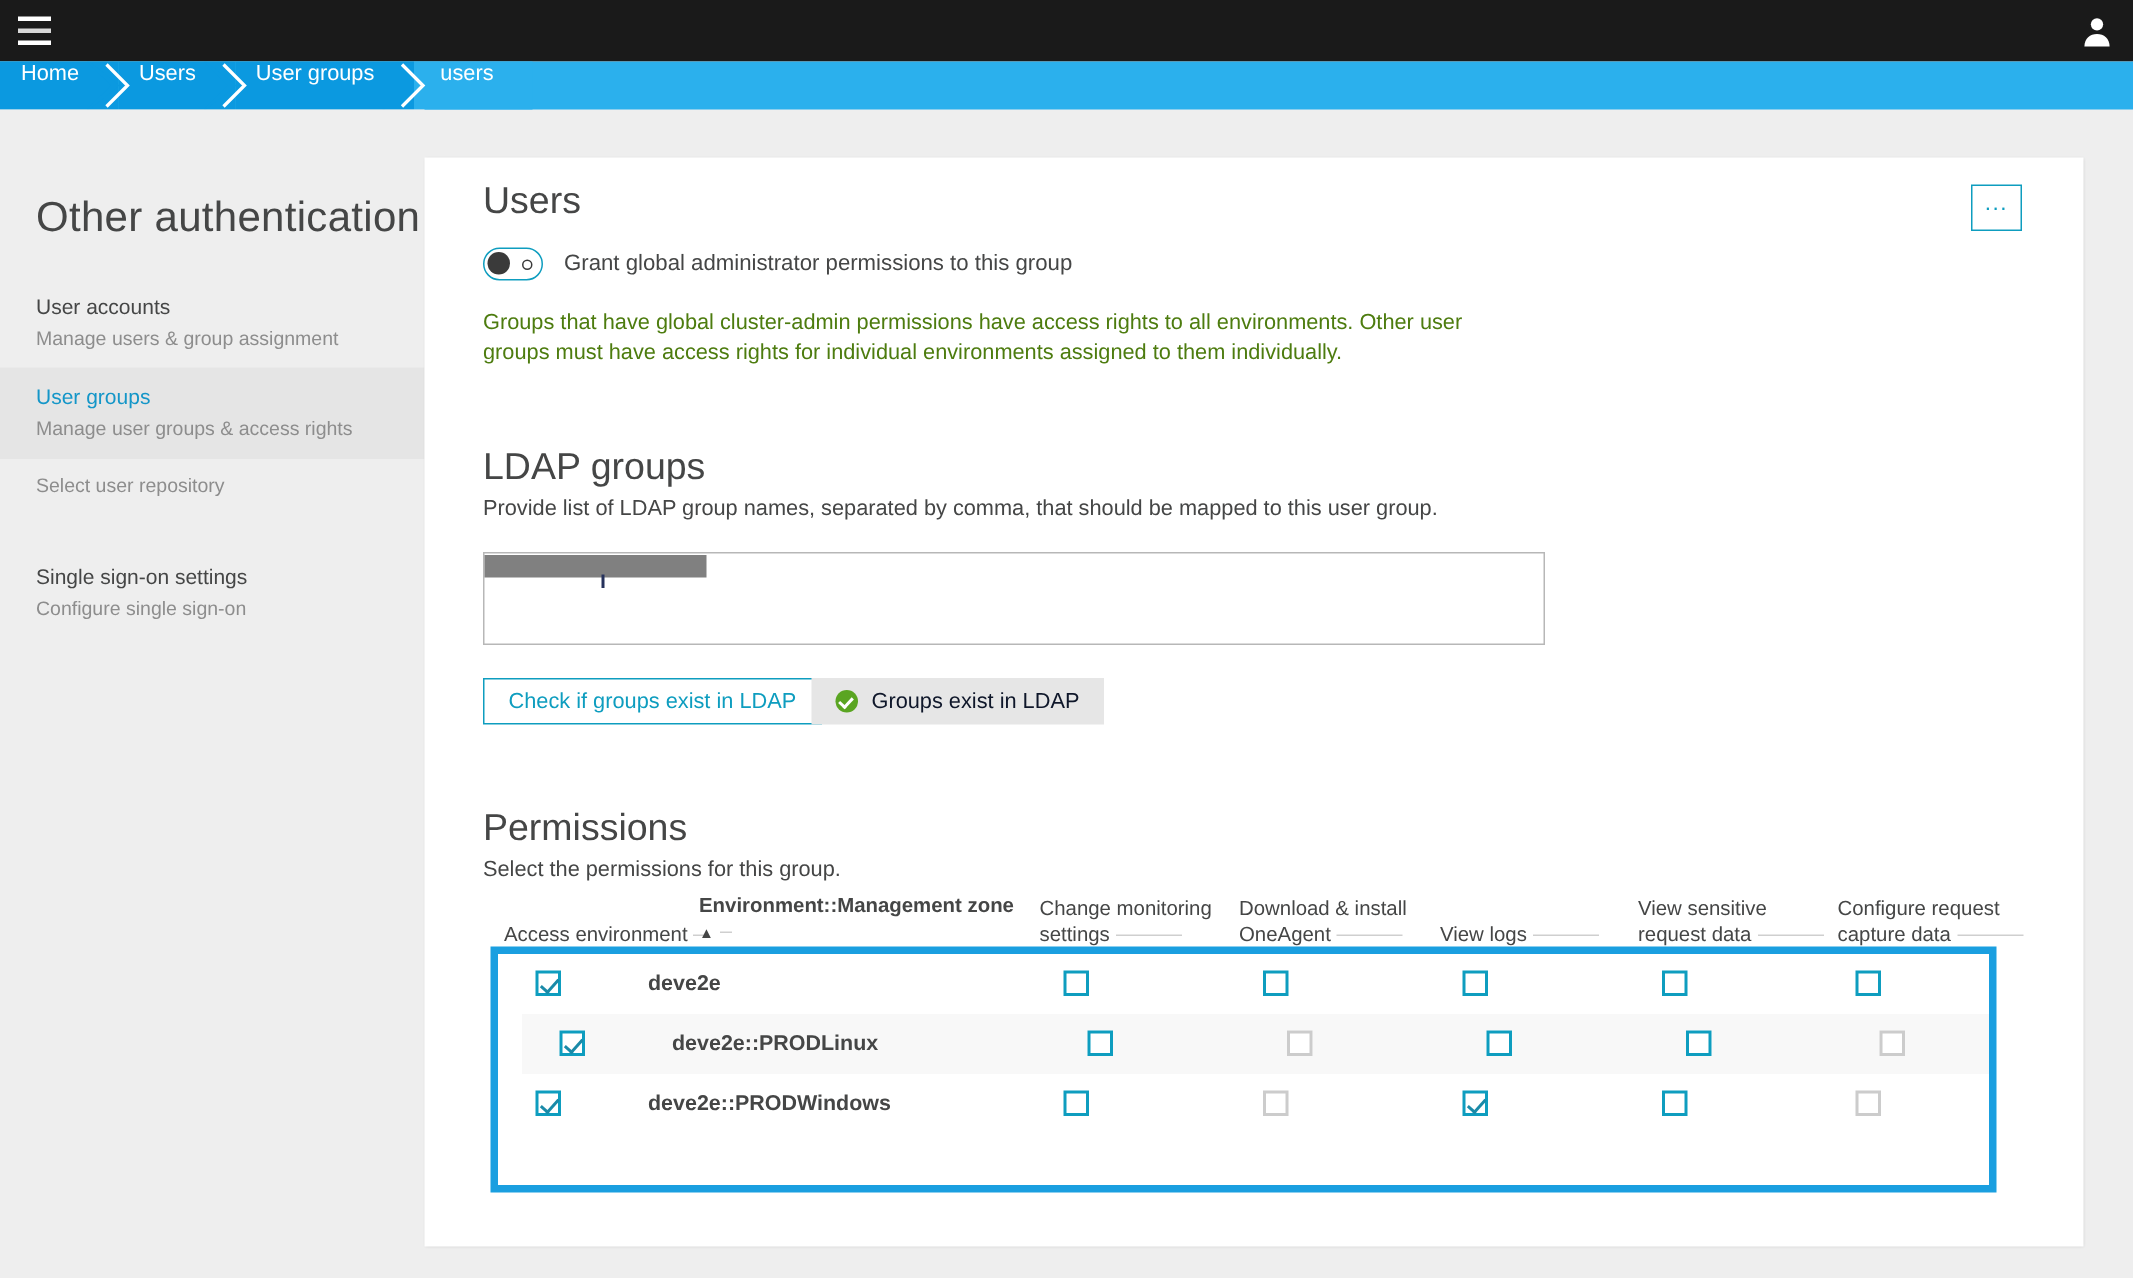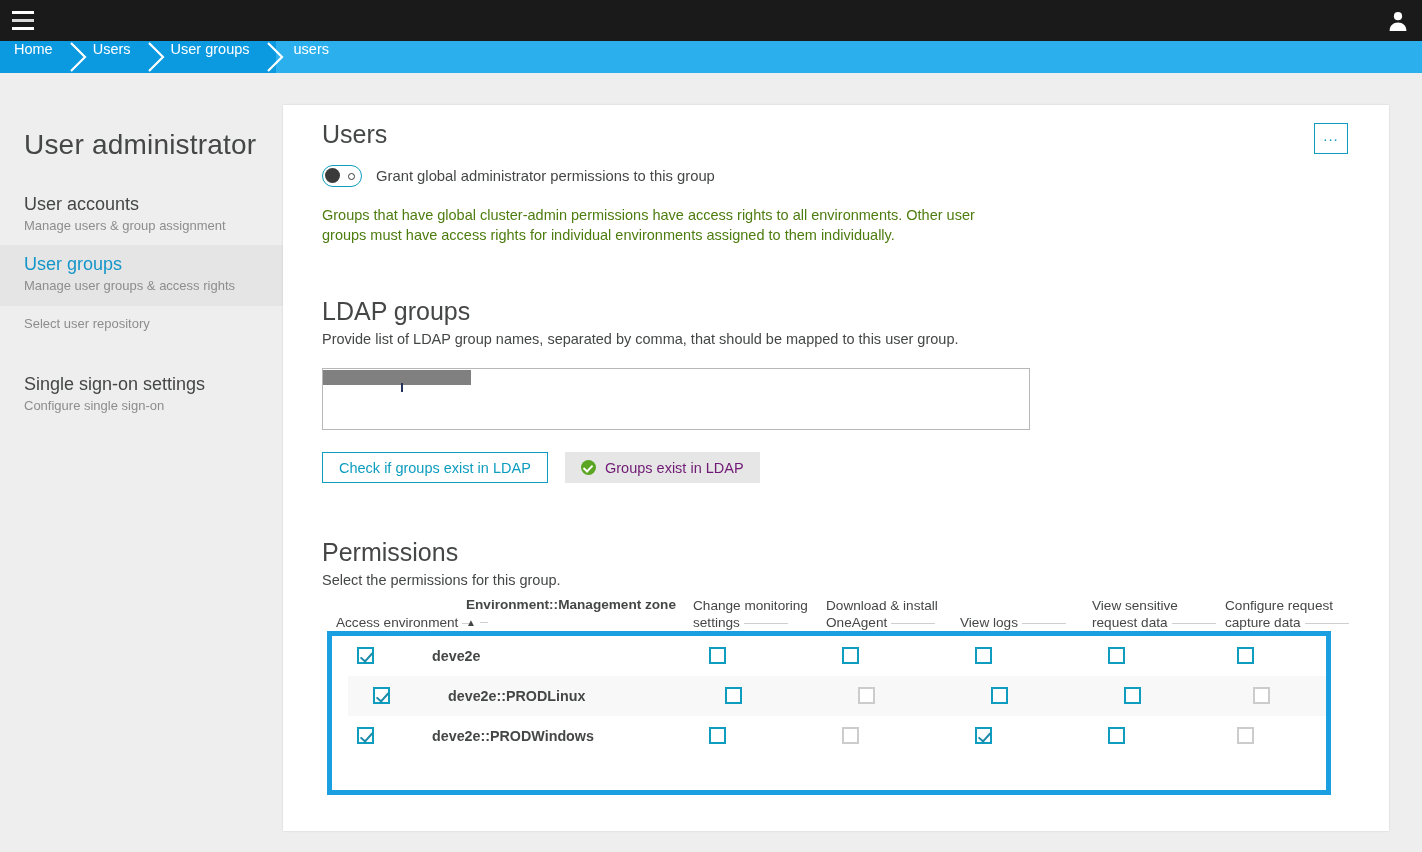--- a/index.html
+++ b/index.html
@@ -79,21 +79,21 @@
     position: absolute; left: 24px; top: 56px;
     font-size: 28px; font-weight: 300; color: #454646;
     letter-spacing: 0.2px;
   }
   .nav-item {
     position: absolute; left: 0; width: 283px;
     padding: 8px 22px 10px 24px;
     cursor: pointer;
   }
   .nav-item.active { background: #e5e5e5; }
-  .nav-title { font-size: 18px; color: #454646; line-height: 22px; }
+  .nav-title { font-size: 14px; color: #454646; line-height: 22px; }
   .nav-item.active .nav-title { color: #1496c8; }
   .nav-sub { font-size: 13px; color: #8d8d8d; line-height: 20px; margin-top: 1px; }
 
   
   #card {
     position: absolute; left: 283px; top: 105px;
     width: 1106px; height: 726px;
     background: #ffffff;
     box-shadow: 0 0 2px rgba(0,0,0,0.13);
   }
@@ -191,24 +191,24 @@
     height: 31px; padding: 0 16px;
     border: 1px solid #0e9dbf;
     background: #ffffff;
     color: #0e9dbf;
     font-size: 14.5px;
     font-family: "Liberation Sans", sans-serif;
     cursor: pointer;
     display: flex; align-items: center;
   }
   #ldap-status {
-    position: absolute; left: 282px; top: 347px;
+    position: absolute; left: 258px; top: 347px;
     height: 31px; padding: 0 16px;
     background: #e6e6e6;
-    color: #701a75;
+    color: #0f172a;
     font-size: 14.5px;
     display: flex; align-items: center; gap: 9px;
     cursor: default;
   }
   .green-check {
     width: 15px; height: 15px; border-radius: 50%;
     background: #5aa522;
     position: relative; flex: 0 0 auto;
   }
   .green-check::after {
@@ -324,21 +324,21 @@
     <svg class="chev" viewBox="0 0 22 32">
       <path d="M3 2 L17 16 L3 30" fill="none" stroke="#ffffff" stroke-width="2.2"></path>
     </svg>
   </div>
   <div class="crumb last">
     <span>users</span>
   </div>
 </div>
 
 <div id="sidebar">
-  <div id="sidebar-title">User administrator</div>
+  <div id="sidebar-title">Other authentication</div>
 
   <div class="nav-item" style="top:112px">
     <div class="nav-title">User accounts</div>
     <div class="nav-sub">Manage users &amp; group assignment</div>
   </div>
 
   <div class="nav-item active" style="top:172px">
     <div class="nav-title">User groups</div>
     <div class="nav-sub">Manage user groups &amp; access rights</div>
   </div>

